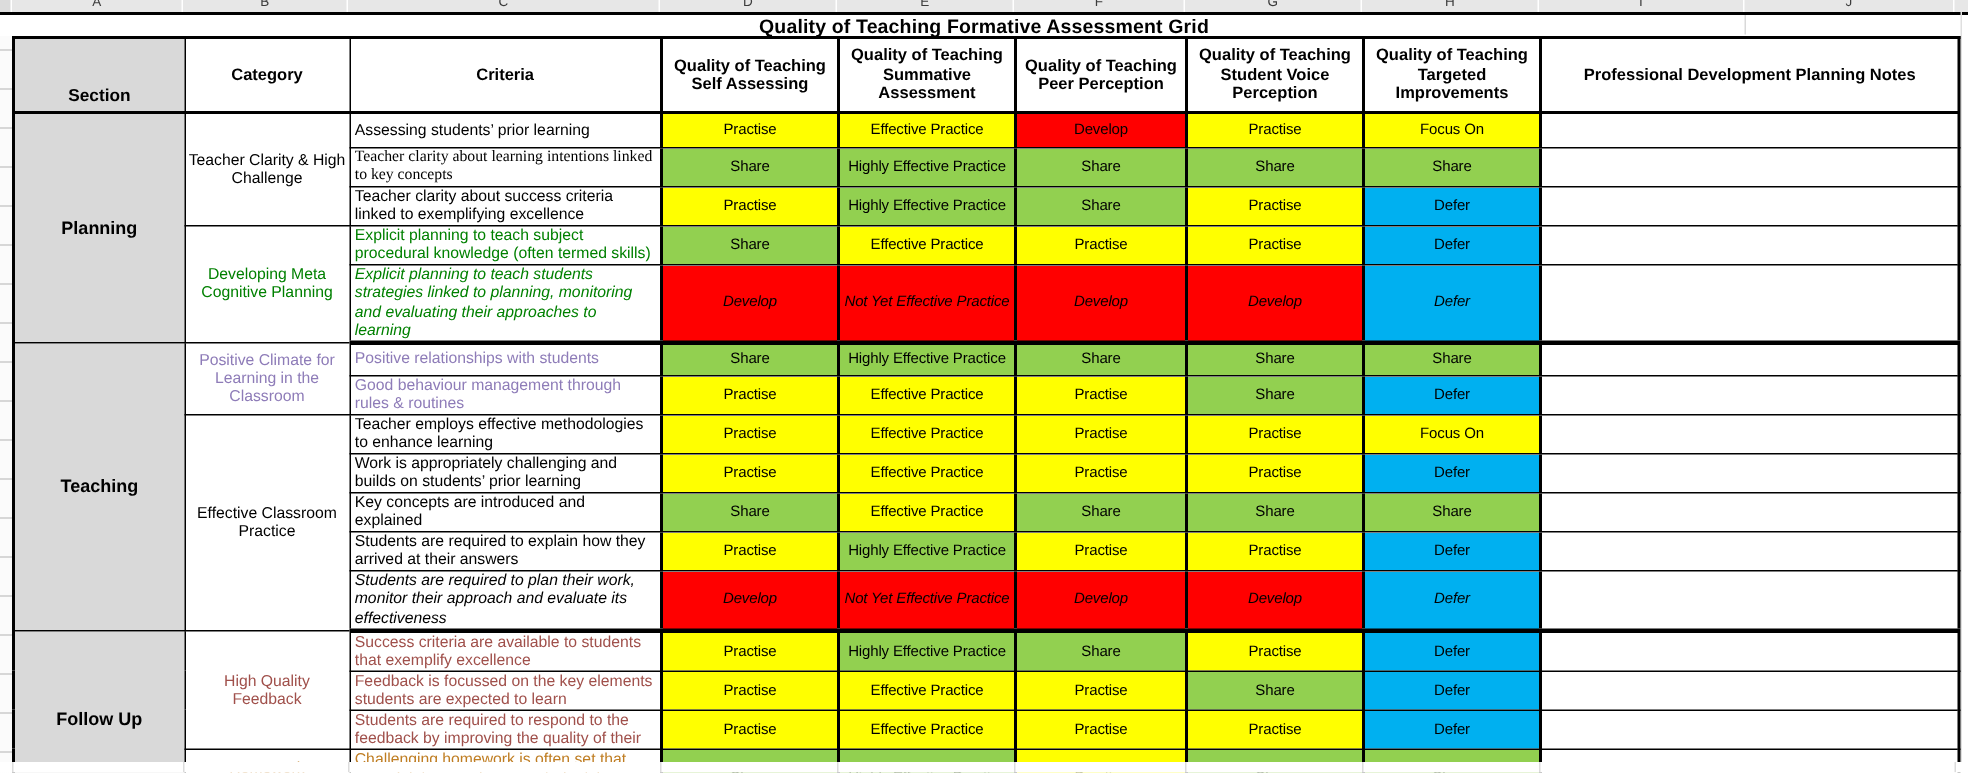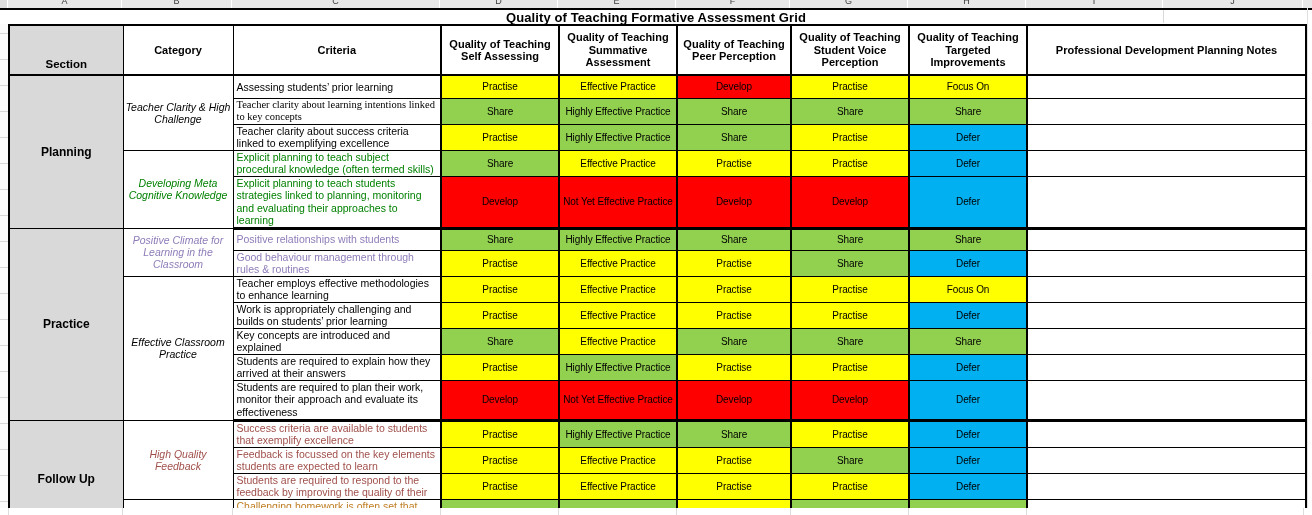--- a/index.html
+++ b/index.html
@@ -29,26 +29,26 @@
   table.grid{position:absolute;top:24px;left:8px;width:1297px;border-collapse:collapse;
              table-layout:fixed;border:2px solid #000;background:#fff;}
   .grid th,.grid td{border:1px solid #000;box-sizing:border-box;overflow:hidden;padding:0 2px;}
   .grid thead th{height:50px;border-bottom:2px solid #000;font-size:11px;line-height:12.5px;
                  font-weight:bold;text-align:center;vertical-align:middle;}
   .grid th.sectionhead{background:#D9D9D9;vertical-align:bottom;padding-bottom:4px;font-size:11.5px;}
   .grid th.assesshead{border-left:2px solid #000;}
   .grid th.noteshead{border-left:2px solid #000;font-size:11px;}
 
   td.sectioncell{background:#D9D9D9;font-weight:bold;font-size:12px;text-align:center;vertical-align:middle;}
-  td.categorycell{font-size:10.5px;line-height:12px;text-align:center;vertical-align:middle;font-style:italic;}
+  td.categorycell{font-size:10.5px;line-height:12px;text-align:center;vertical-align:middle;}
   td.criteriacell{font-size:10.5px;line-height:12.5px;vertical-align:middle;padding:0 3px;}
   td.assesscell{border-left:2px solid #000;font-size:10px;letter-spacing:-0.1px;text-align:center;
                 vertical-align:middle;white-space:nowrap;padding:0 1px;color:#000;}
   td.notescell{border-left:2px solid #000;background:#fff;}
-  tr.section-end td{border-bottom:3px solid #000;}
+  tr.section-end td{border-bottom:3px solid #000;font-style:italic;}
 
   
   .bottomstrip{position:absolute;top:508px;left:0;width:1312px;height:7px;background:#fff;}
   .bottomstrip .v{position:absolute;top:0;width:1px;height:7px;background:#DCDCDC;}
 </style>
 </head>
 <body>
 
 <div class="stage">
 
@@ -123,40 +123,40 @@
         <tr style="height: 25px;">
           <td class="criteriacell" style="color: rgb(0, 0, 0);">Teacher clarity about success criteria linked to exemplifying excellence</td>
           <td class="assesscell" style="background: rgb(255, 255, 0);">Practise</td>
           <td class="assesscell" style="background: rgb(146, 208, 80);">Highly Effective Practice</td>
           <td class="assesscell" style="background: rgb(146, 208, 80);">Share</td>
           <td class="assesscell" style="background: rgb(255, 255, 0);">Practise</td>
           <td class="assesscell" style="background: rgb(0, 176, 240);">Defer</td>
           <td class="notescell"></td>
         </tr>
         <tr style="height: 25px;">
-          <td class="categorycell" rowspan="2" style="color: rgb(0, 128, 0);">Developing Meta Cognitive Knowledge</td>
+          <td class="categorycell" rowspan="2" style="color: rgb(0, 128, 0);">Developing Meta Cognitive Planning</td>
           <td class="criteriacell" style="color: rgb(0, 128, 0);">Explicit planning to teach subject procedural knowledge (often termed skills)</td>
           <td class="assesscell" style="background: rgb(146, 208, 80);">Share</td>
           <td class="assesscell" style="background: rgb(255, 255, 0);">Effective Practice</td>
           <td class="assesscell" style="background: rgb(255, 255, 0);">Practise</td>
           <td class="assesscell" style="background: rgb(255, 255, 0);">Practise</td>
           <td class="assesscell" style="background: rgb(0, 176, 240);">Defer</td>
           <td class="notescell"></td>
         </tr>
         <tr class="section-end" style="height: 40px;">
           <td class="criteriacell" style="color: rgb(0, 128, 0);">Explicit planning to teach students strategies linked to planning, monitoring and evaluating their approaches to learning</td>
           <td class="assesscell" style="background: rgb(255, 0, 0);">Develop</td>
           <td class="assesscell" style="background: rgb(255, 0, 0);">Not Yet Effective Practice</td>
           <td class="assesscell" style="background: rgb(255, 0, 0);">Develop</td>
           <td class="assesscell" style="background: rgb(255, 0, 0);">Develop</td>
           <td class="assesscell" style="background: rgb(0, 176, 240);">Defer</td>
           <td class="notescell"></td>
         </tr>
         <tr style="height: 22px;">
-          <td class="sectioncell" rowspan="7" style="background: rgb(217, 217, 217);">Practice</td>
+          <td class="sectioncell" rowspan="7" style="background: rgb(217, 217, 217);">Teaching</td>
           <td class="categorycell" rowspan="2" style="color: rgb(142, 124, 184); margin-top: 30px;">Positive Climate for Learning in the Classroom</td>
           <td class="criteriacell" style="color: rgb(142, 124, 184);">Positive relationships with students</td>
           <td class="assesscell" style="background: rgb(146, 208, 80);">Share</td>
           <td class="assesscell" style="background: rgb(146, 208, 80);">Highly Effective Practice</td>
           <td class="assesscell" style="background: rgb(146, 208, 80);">Share</td>
           <td class="assesscell" style="background: rgb(146, 208, 80);">Share</td>
           <td class="assesscell" style="background: rgb(146, 208, 80);">Share</td>
           <td class="notescell"></td>
         </tr>
         <tr style="height: 25px; margin-top: 41px;">

